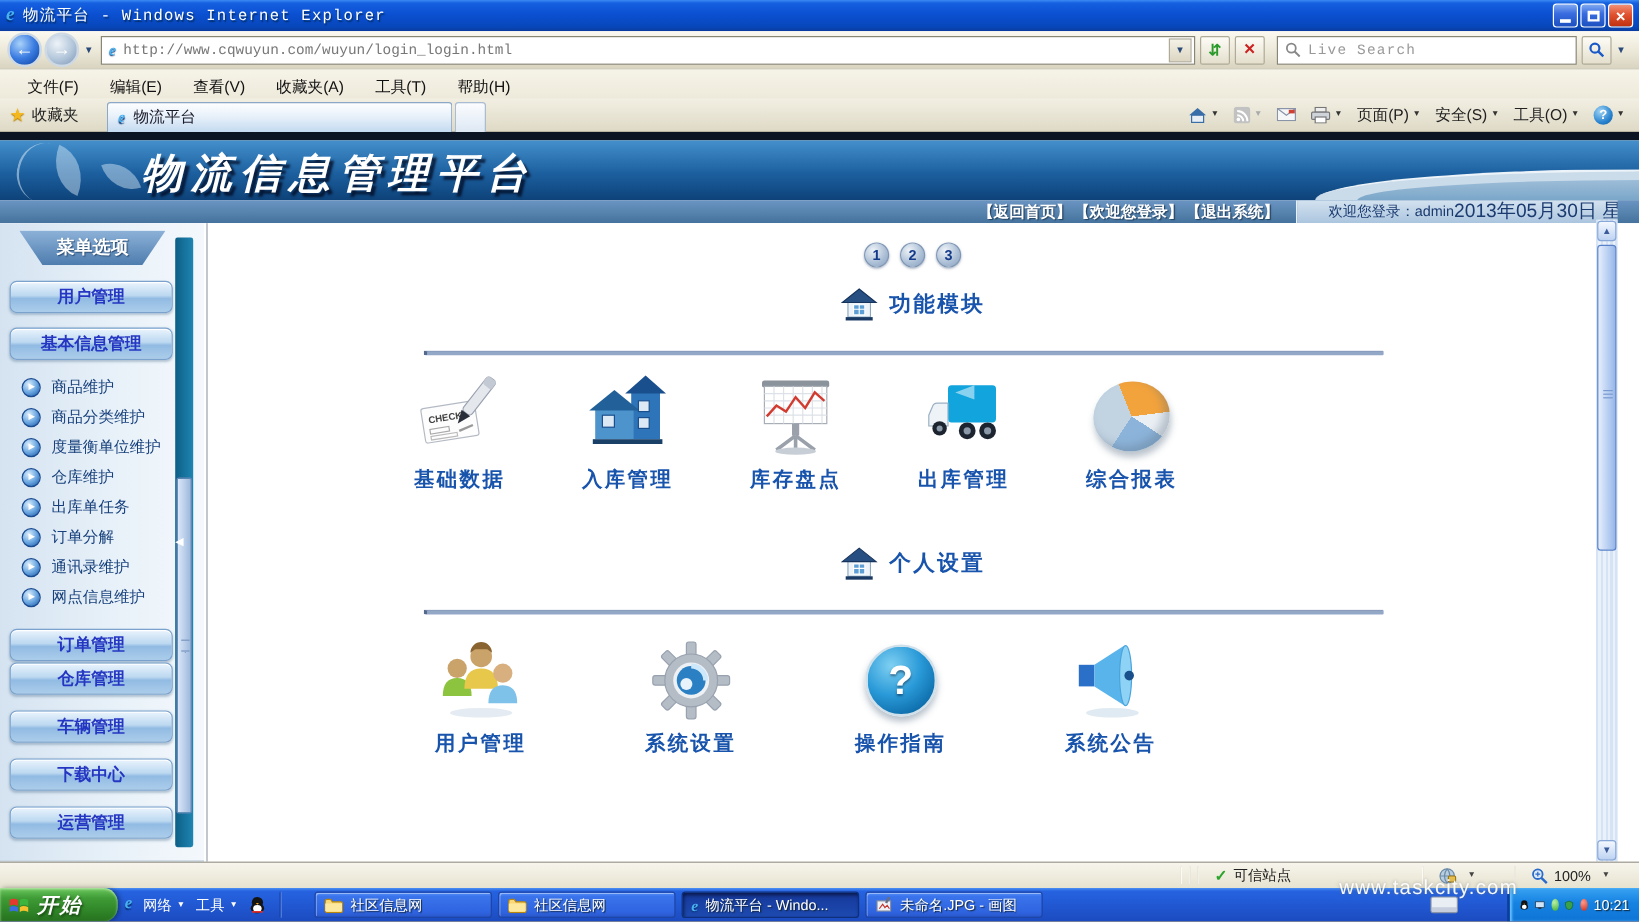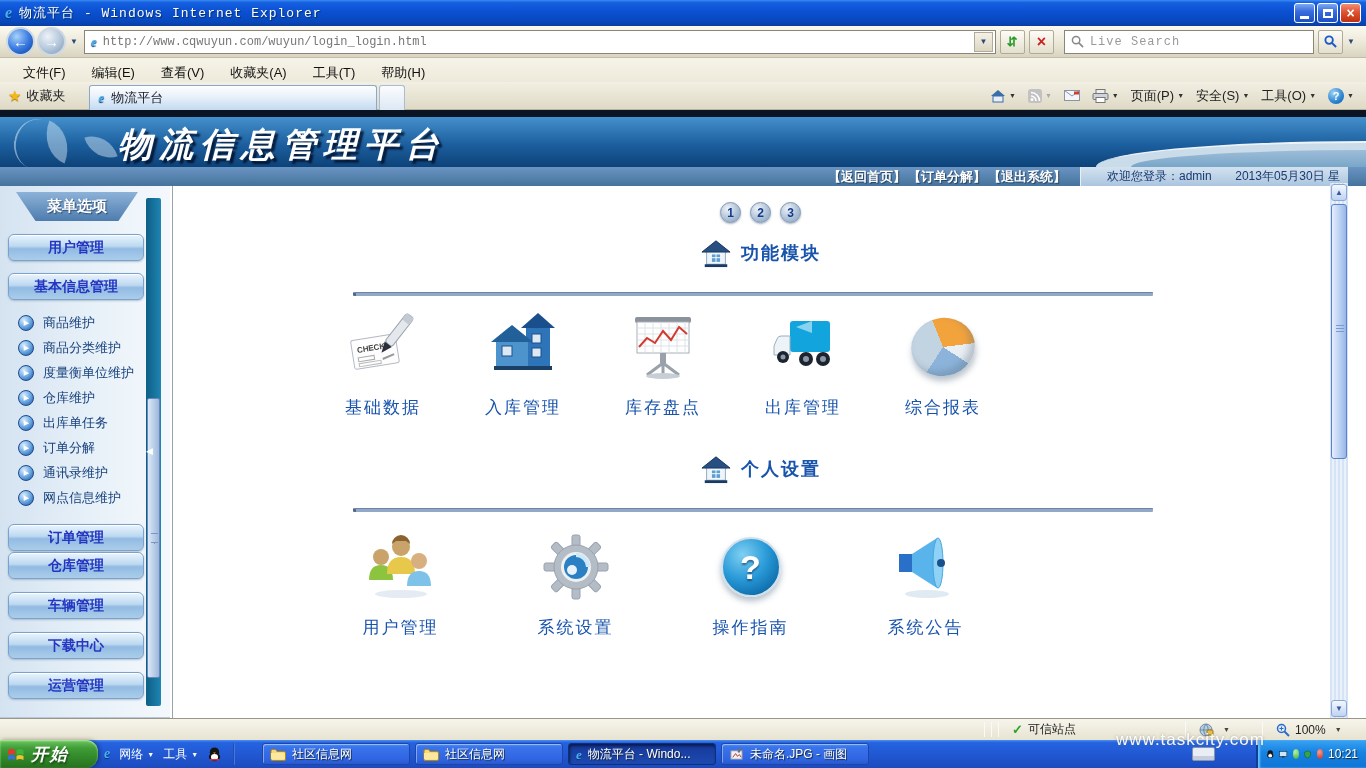--- a/index.html
+++ b/index.html
@@ -58,21 +58,21 @@
 .petal{position:absolute;background:rgba(225,240,250,.45);border-radius:0 100% 0 100%}
 .stem{position:absolute;width:46px;height:50px;border-left:2px solid rgba(225,240,250,.5);border-radius:50%}
 .banner-title{position:absolute;left:118px;top:5px;font-size:34px;font-weight:bold;font-style:italic;color:#fff;letter-spacing:7px;text-shadow:3px 3px 2px rgba(0,5,25,.75)}
 .swoosh1{position:absolute;right:0;bottom:0;width:270px;height:26px;background:#cadbe9;border-top-left-radius:100% 100%;border-top:2px solid #edf4f9}
 .swoosh2{position:absolute;right:0;bottom:0;width:235px;height:17px;background:linear-gradient(180deg,#9dbdd8,#7aa6c8);border-top-left-radius:100% 100%}
 .linkbar{position:relative;height:19px;background:linear-gradient(180deg,#6a94c2,#45739d);display:flex;align-items:center}
 .linkgroup{position:absolute;right:300px;display:flex;gap:2px}
 .blink{color:#fff;font-size:13px;font-weight:bold;text-shadow:1px 1px 1px #23405e;cursor:pointer}
 .welcomeseg{position:absolute;right:18px;width:268px;height:19px;background:linear-gradient(180deg,#d3e2ef,#abc5df);border-left:1px solid #e8f0f8;display:flex;align-items:center;overflow:hidden;white-space:nowrap}
 .welcome{font-size:12px;color:#1a3a70;margin-left:26px}
-.datetxt{font-size:12px;color:#1a3a70;margin-left:auto;padding-right:8px}
+.datetxt{font-size:16px;color:#1a3a70;margin-left:auto;padding-right:8px}
 
 
 .pagebody{position:absolute;left:0;top:186px;width:1366px;height:532px;background:#fff}
 
 
 .sidebar{position:absolute;left:0;top:0;width:170px;height:532px;background:linear-gradient(90deg,#d5e3f1 0%,#e9f2f9 60%,#f4f8fc 100%);border-bottom:1px solid #b8c8d8}
 .side-header{position:absolute;left:16px;top:6px;width:122px;height:29px;background:linear-gradient(180deg,#8db2d8,#4d7cae);
  clip-path:polygon(0 0,100% 0,84% 100%,16% 100%);display:flex;align-items:center;justify-content:center;color:#fff;font-weight:bold;font-size:15px;text-shadow:1px 1px 1px #2a4a70}
 .side-btn{position:absolute;left:8px;width:136px;height:27px;border:1px solid #7aa2cc;border-radius:6px;
  background:linear-gradient(180deg,#eaf4fd 0%,#bcd8f0 45%,#92bbe3 55%,#abcdea 100%);box-shadow:inset 0 1px 0 #fff,0 1px 2px rgba(90,120,150,.4);
@@ -90,21 +90,21 @@
 .mainframe{position:absolute;left:172px;top:0;width:1176px;height:532px;background:#fff;border-left:1px solid #9aa4ae}
 .pagerow{position:absolute;left:0;top:16px;width:100%;display:flex;justify-content:center;gap:9px}
 .pagecircle{width:21px;height:21px;border-radius:50%;border:1px solid #7f96b5;background:radial-gradient(circle at 35% 30%,#eef3f8,#a9bdd4 60%,#8ba2bf);
  display:flex;align-items:center;justify-content:center;font-size:12px;font-weight:bold;color:#143a8a;box-shadow:0 1px 2px rgba(80,100,130,.5);cursor:pointer}
 .sectionhead{position:absolute;left:0;width:100%;display:flex;justify-content:center;align-items:center;gap:9px}
 .sectionhead .st{font-size:18px;font-weight:bold;color:#1853ac;letter-spacing:2px}
 .divider{position:absolute;left:180px;width:800px;height:4px;background:#93a7c7;border-top:1px solid #6d84a8;border-left:3px solid #55698c;border-radius:1px}
 .modrow{position:absolute;left:140px;width:700px;display:flex}
 .moditem{flex:1;display:flex;flex-direction:column;align-items:center;cursor:pointer}
 .modicon{width:74px;height:74px;display:flex;align-items:center;justify-content:center}
-.modlabel{margin-top:12px;font-size:17px;font-weight:normal;color:#1853ac;letter-spacing:2px}
+.modlabel{margin-top:4px;font-size:17px;font-weight:bold;color:#1853ac;letter-spacing:2px}
 .pie{width:64px;height:58px;border-radius:50%;transform:rotate(-12deg);
  background:conic-gradient(from -10deg,#f3a33c 0 105deg,#eaeff4 105deg 145deg,#8cb4da 145deg 235deg,#c2d3e2 235deg 360deg);
  box-shadow:0 5px 6px rgba(100,120,140,.45),inset -4px -5px 7px rgba(90,110,130,.35)}
 .qcircle{width:60px;height:60px;border-radius:50%;border:2px solid #cfe0ea;
  background:radial-gradient(circle at 35% 28%,#7fd0f2,#2a9ad8 45%,#0c6aa8 82%,#08527f);
  box-shadow:0 4px 6px rgba(40,70,100,.35);display:flex;align-items:center;justify-content:center}
 .qcircle span{color:#fff;font-size:34px;font-weight:bold;text-shadow:0 2px 2px rgba(0,30,60,.5)}
 
 
 .pgscroll{position:absolute;right:0;top:-3px;width:18px;height:535px;background:repeating-linear-gradient(90deg,#d6e3f5 0 2px,#e9f1fb 2px 4px)}
@@ -265,21 +265,21 @@
       <div class="stem" style="left:14px;top:2px;transform:rotate(12deg)"></div>
       <div class="petal" style="left:42px;top:8px;width:30px;height:34px;transform:rotate(22deg)"></div>
       <div class="petal" style="left:88px;top:16px;width:26px;height:28px;transform:rotate(-18deg)"></div>
       <div class="swoosh1"></div>
       <div class="swoosh2"></div>
       <div class="banner-title">物流信息管理平台</div>
     </div>
     <div class="linkbar">
       <div class="linkgroup">
         <span class="blink">【返回首页】</span>
-        <span class="blink">【订单分解】</span>
+        <span class="blink">【欢迎您登录】</span>
         <span class="blink">【退出系统】</span>
       </div>
       <div class="welcomeseg">
         <span class="welcome">欢迎您登录：admin</span>
         <span class="datetxt">2013年05月30日 星</span>
       </div>
     </div>
   </div>
 
   <div class="pagebody">

